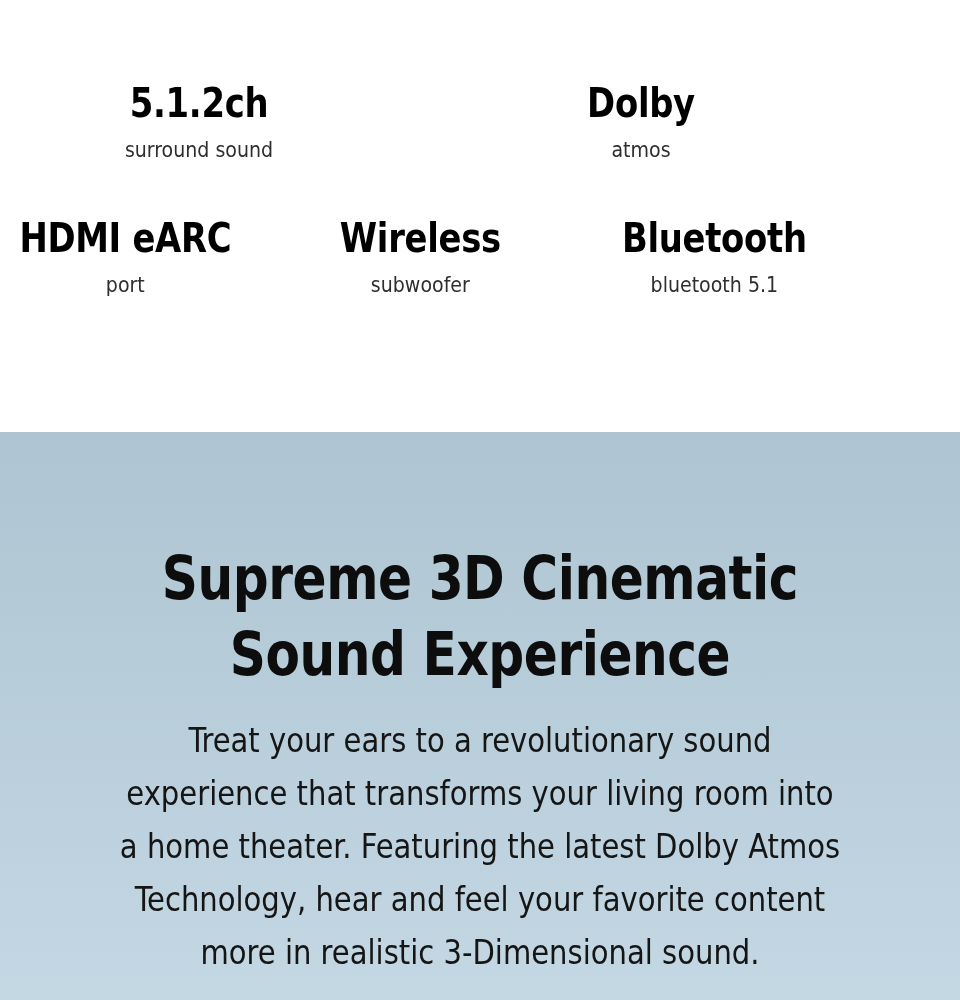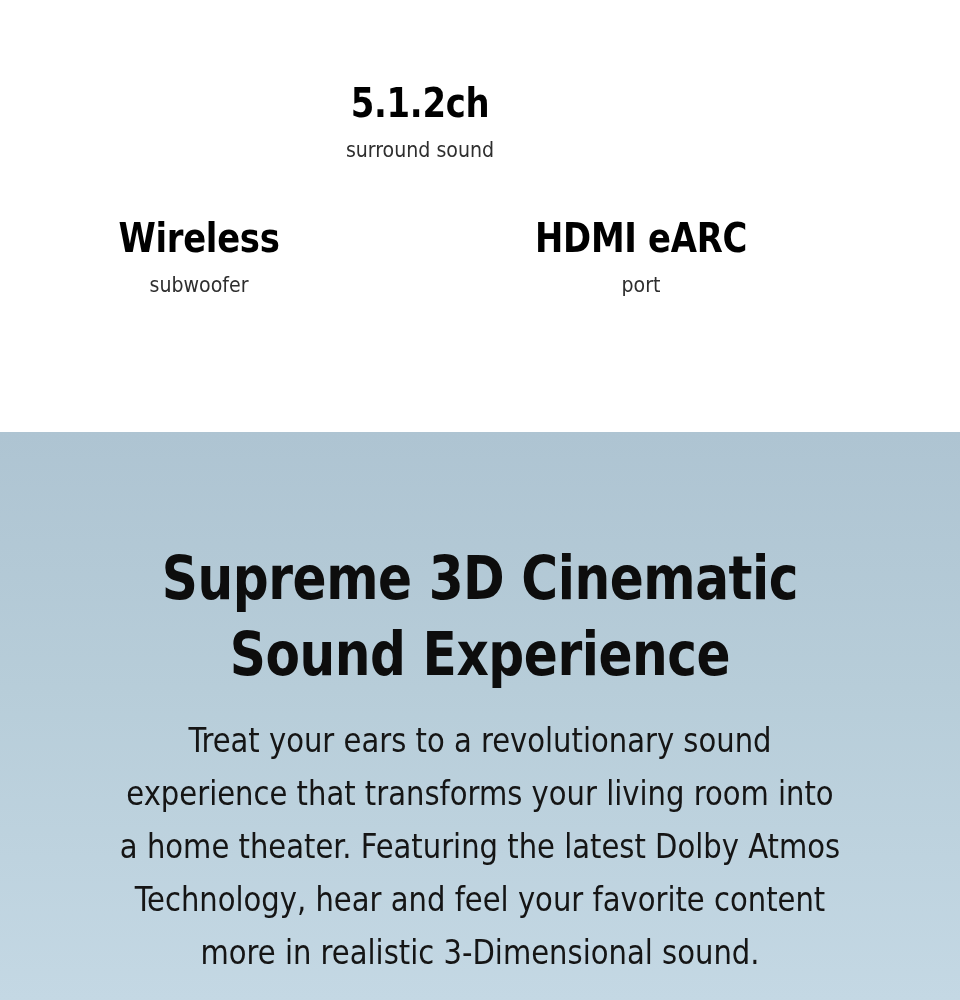--- a/index.html
+++ b/index.html
@@ -114,35 +114,43 @@
   <section class="specs-section">
 
     <div class="spec-row spec-row-1">
 
       <div class="spec-cell">
         <div class="spec-value">5.1.2ch</div>
         <div class="spec-label">surround sound</div>
       </div>
 
 
+      <div class="spec-cell">
+        <div class="spec-value">Dolby</div>
+        <div class="spec-label">atmos</div>
+      </div>
 
     </div>
 
     <div class="spec-row spec-row-2">
+
+      <div class="spec-cell">
+        <div class="spec-value">HDMI eARC</div>
+        <div class="spec-label">port</div>
+      </div>
 
       <div class="spec-cell">
         <div class="spec-value">Wireless</div>
         <div class="spec-label">subwoofer</div>
       </div>
 
       <div class="spec-cell">
-        <div class="spec-value">HDMI eARC</div>
-        <div class="spec-label">port</div>
+        <div class="spec-value">Bluetooth</div>
+        <div class="spec-label">bluetooth 5.1</div>
       </div>
-
 
     </div>
 
   </section>
 
   <section class="hero-section">
 
     <h1 class="hero-title">
       <span>Supreme 3D Cinematic</span><br>
       <span>Sound Experience</span>

